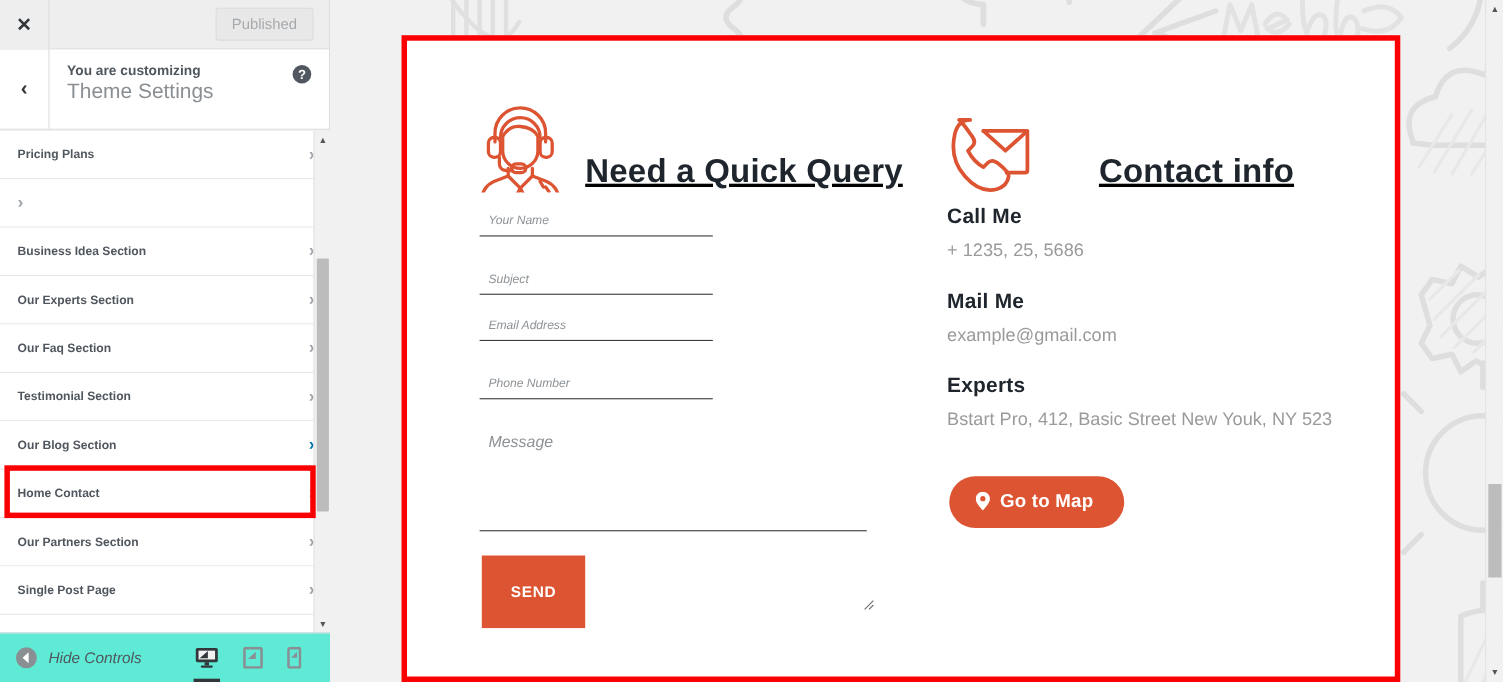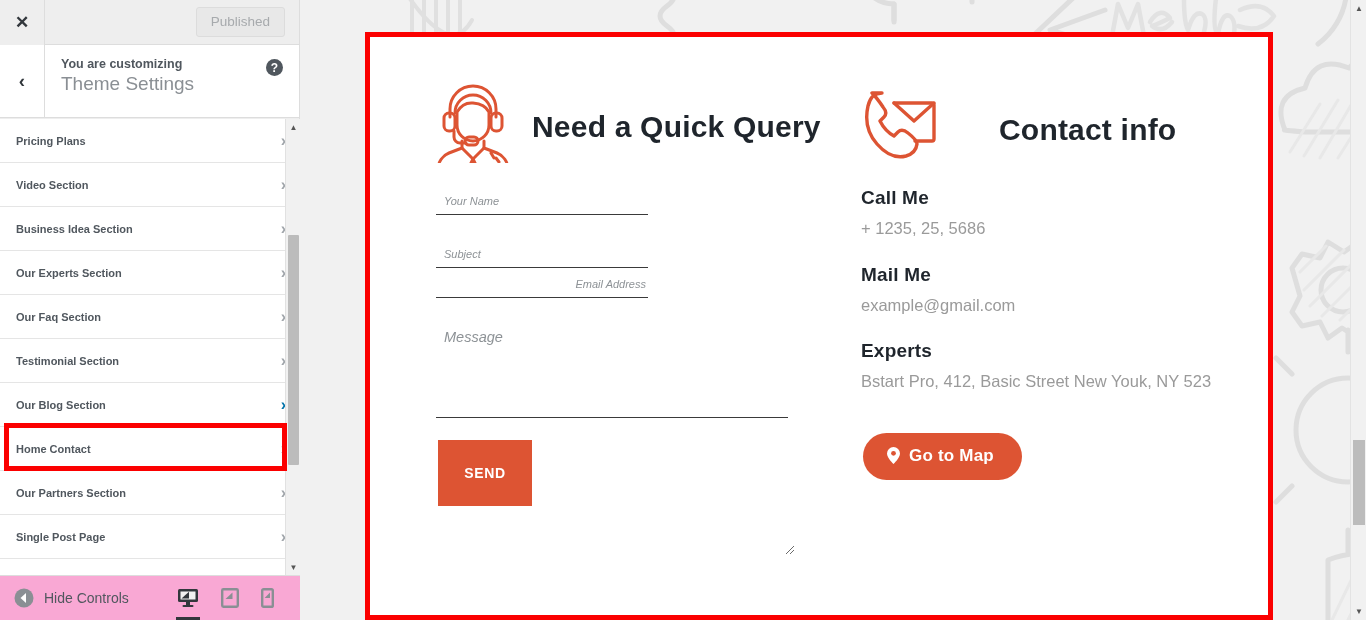--- a/index.html
+++ b/index.html
@@ -31,21 +31,21 @@
 
   
   .contact-wrap {
     position: absolute; inset: 0;
     padding: 30px 34px 0 66px;
     display: flex;
   }
   .col-left  { width: 395px; flex: none; }
   .col-right { width: 420px; flex: none; margin-left: 30px; }
 
-  .blk-head { display: flex; align-items: center; gap: 22px; height: 108px; }
+  .blk-head { display: flex; align-items: flex-end; gap: 22px; height: 108px; text-decoration: underline; }
   .blk-head .ic { flex: none; width: 74px; height: 84px; }
   .blk-title {
     font-size: 30px; font-weight: 700; color: #1f252c;
     line-height: 1.23; letter-spacing: .2px; padding-top: 12px;
   }
   .col-right .blk-head { gap: 58px; }
   .col-right .blk-head .ic { width: 80px; height: 76px; }
   .col-right .blk-title { padding-top: 18px; white-space: nowrap; }
 
   
@@ -54,21 +54,21 @@
     width: 212px; border: 0; outline: 0;
     border-bottom: 1px solid #3a3a3a;
     background: transparent;
     font-family: "Liberation Sans", sans-serif;
     font-size: 11px; font-style: italic; color: #a16207;
     padding: 6px 2px 7px 8px;
     display: block;
   }
   .field::placeholder { color: #8d9296; font-style: italic; opacity: 1; }
   .gap-lg { margin-top: 27px; }
-  .gap-sm { margin-top: 4px; text-align: right; }
+  .gap-sm { margin-top: 16px; }
   .msg {
     width: 352px; height: 95px; resize: none;
     border: 0; border-bottom: 1px solid #3a3a3a; outline: 0;
     background: transparent;
     font-family: "Liberation Sans", sans-serif;
     font-size: 14.5px; font-style: italic; color: #4a4a4a;
     padding: 6px 2px 7px 8px;
     margin-top: 25px;
     display: block;
   }
@@ -179,23 +179,23 @@
   }
 
   .hl-box {
     position: absolute; left: 4px; top: 423px;
     width: 283px; height: 48px;
     border: 5px solid #fb0000; pointer-events: none;
   }
 
   .sb-foot {
     position: absolute; left: 0; bottom: 0;
-    width: 300px; height: 45px; background: #f9a8d4;
+    width: 300px; height: 45px; background: #5eead4;
     border-top: 1px solid #ddd;
-    display: flex; padding: 0 14px 0 14px;
+    display: flex; padding: 0 14px 0 14px; font-style: italic;
   }
   .hide-ctl { display: flex; align-items: center; gap: 10px; cursor: pointer; }
   .hide-ctl .lbl { font-size: 14px; color: #50575e; }
   .devices { margin-left: auto; display: flex; align-items: center; gap: 22px; padding-right: 12px; }
   .dev { position: relative; cursor: pointer; display: flex; align-items: center; justify-content: center; }
   .dev .bar {
     position: absolute; bottom: -13px; left: 50%; transform: translateX(-50%);
     width: 24px; height: 4px; background: #32373c; display: none;
   }
   .dev.active .bar { display: block; }
@@ -312,20 +312,21 @@
               <path d="M55 74 l3 5 M60 79 l3 4"></path>
             </g>
           </svg>
           <div class="blk-title">Need a Quick Query</div>
         </div>
 
         <form class="form">
           <input class="field" type="text" placeholder="Your Name" style="">
           <input class="field gap-lg" type="text" placeholder="Subject" style="">
           <input class="field gap-sm" type="text" placeholder="Email Address" style="">
+          <input class="field gap-lg" type="text" placeholder="Phone Number" style="">
           <textarea class="msg" placeholder="Message" style=""></textarea>
           <button class="btn-send" type="submit">SEND</button>
         </form>
       </div>
 
       <div class="col-right">
         <div class="blk-head">
           <svg class="ic" viewBox="0 0 80 76" xmlns="http://www.w3.org/2000/svg">
             <g fill="none" stroke="#dd5433" stroke-width="3.4" stroke-linecap="round" stroke-linejoin="round">
               <path d="M21 10 q-11 0 -14 13 q-5 22 9 38 q14 16 29 12 q10 -3 11 -12 q0 -4 -9 -11 q-6 -5 -10 -1 l-4 4 q-9 -5 -14 -15 l4 -4 q4 -4 -1 -10 q-6 -9 -11 -14 z"></path>
@@ -380,21 +381,20 @@
         <div class="help-icon">?</div>
       </div>
     </div>
 
     <div class="sb-list">
       <div class="sb-item">
         <span class="sb-item-label">Pricing Plans</span>
         <span class="sb-chev">›</span>
       </div>
       <div class="sb-item">
-        <span class="sb-item-label">Video Section</span>
         <span class="sb-chev">›</span>
       </div>
       <div class="sb-item">
         <span class="sb-item-label">Business Idea Section</span>
         <span class="sb-chev">›</span>
       </div>
       <div class="sb-item">
         <span class="sb-item-label">Our Experts Section</span>
         <span class="sb-chev">›</span>
       </div>

